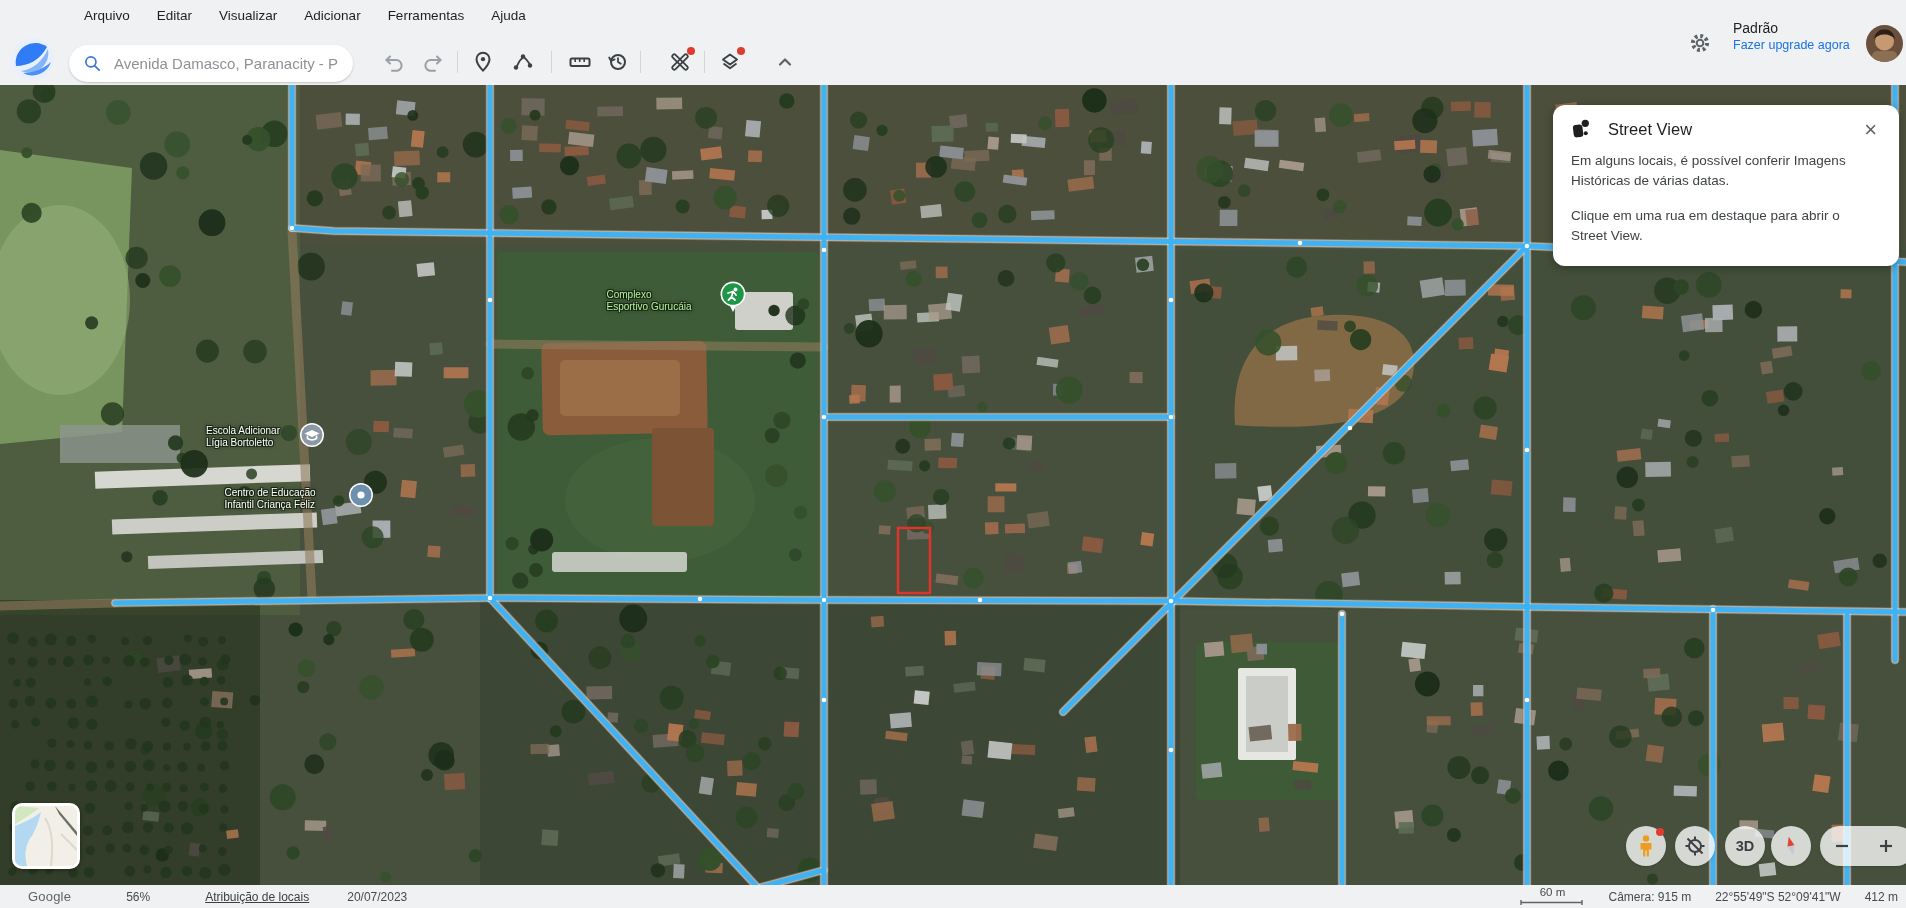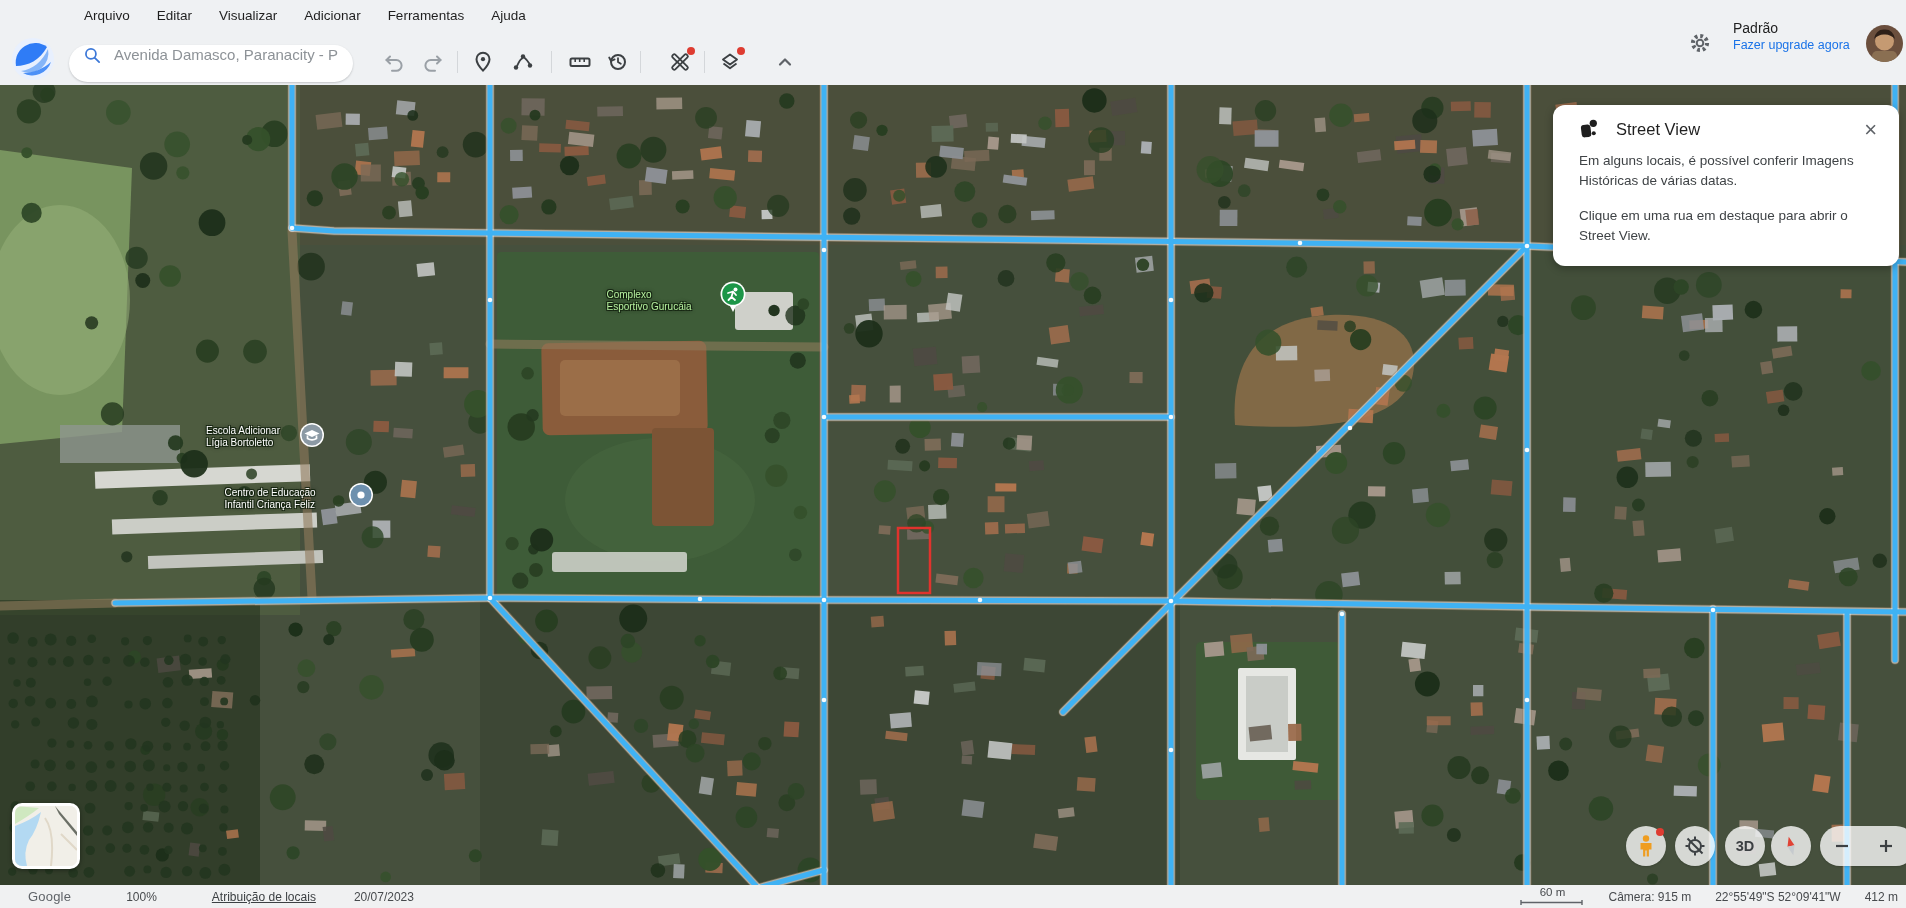--- a/index.html
+++ b/index.html
@@ -5,21 +5,21 @@
   html,body{margin:0;padding:0;background:#ccc;}
   .app{position:relative;width:1906px;height:908px;overflow:hidden;background:#eef0f2;
        font-family:"Liberation Sans",sans-serif;-webkit-font-smoothing:antialiased;}
   
   .topbar{position:absolute;top:0;left:0;width:1906px;height:85px;background:#eff1f3;z-index:60;}
   .menubar{position:absolute;top:0;left:0;height:30px;display:flex;align-items:center;
            padding-left:84px;gap:27px;}
   .menu-item{font-size:13.5px;color:#1f1f1f;cursor:default;white-space:nowrap;}
   .earth-logo{position:absolute;left:11px;top:37px;width:44px;height:44px;}
   .search-pill{position:absolute;left:69px;top:45px;width:284px;height:37px;background:#fff;
-               border-radius:19px;box-shadow:0 1px 2px rgba(60,64,67,.25);display:flex;align-items:flex-start;}
+               border-radius:19px;box-shadow:0 1px 2px rgba(60,64,67,.25);display:flex;align-items:center;}
   .search-pill svg{margin-left:13px;flex:none;}
   .search-pill input{border:none;outline:none;background:transparent;font-family:"Liberation Sans",sans-serif;
                font-size:15px;color:#8d9297;margin-left:9px;width:240px;}
   .tbtn{position:absolute;top:44px;width:36px;height:36px;border:none;background:transparent;border-radius:50%;
         display:flex;align-items:center;justify-content:center;padding:0;cursor:pointer;}
   .tsep{position:absolute;top:51px;width:1px;height:22px;background:#d4d7da;}
   .badge{position:absolute;width:8px;height:8px;border-radius:50%;background:#de3c31;top:3px;right:3px;}
   .gear-btn{position:absolute;left:1680px;top:23px;width:40px;height:40px;border:none;background:transparent;
         border-radius:50%;display:flex;align-items:center;justify-content:center;cursor:pointer;}
   .plan{position:absolute;left:1733px;top:20px;font-size:14px;color:#1f1f1f;}
@@ -38,21 +38,21 @@
   .ctl{position:absolute;top:741px;width:40px;height:40px;border-radius:50%;border:none;
        background:rgba(255,255,255,.78);display:flex;align-items:center;justify-content:center;
        cursor:pointer;z-index:30;box-shadow:0 1px 2px rgba(0,0,0,.15);padding:0;}
   .ctl-3d{font-size:14.5px;font-weight:bold;color:#3c4043;font-family:"Liberation Sans",sans-serif;}
   .zoom-pill{position:absolute;left:1820px;top:741px;width:96px;height:40px;border-radius:20px;
        background:rgba(255,255,255,.78);z-index:30;display:flex;align-items:center;box-shadow:0 1px 2px rgba(0,0,0,.15);}
   .zbtn{width:44px;height:40px;border:none;background:transparent;font-size:22px;color:#3c4043;cursor:pointer;
        display:flex;align-items:center;justify-content:center;padding:0;}
   
   .sv-panel{position:absolute;left:1553px;top:20px;width:346px;border-radius:12px;background:#fff;
-       box-shadow:0 2px 8px rgba(0,0,0,.3);z-index:40;padding:13px 20px 18px 24px;box-sizing:border-box;}
+       box-shadow:0 2px 8px rgba(0,0,0,.3);z-index:40;padding:13px 20px 18px 16px;box-sizing:border-box;}
   .sv-head{display:flex;align-items:center;gap:16px;margin-bottom:10px;}
   .sv-title{font-size:16.5px;color:#1f1f1f;font-weight:500;}
   .sv-close{margin-left:auto;border:none;background:transparent;font-size:22px;line-height:1;color:#5f6368;
        cursor:pointer;padding:0 2px;}
   .sv-body p{margin:0 0 14px 2px;font-size:13.5px;line-height:1.5;color:#3f4346;}
   .sv-body p:last-child{margin-bottom:2px;}
   
   .statusbar{position:absolute;bottom:0;left:0;width:1906px;height:23px;background:#f0f1f2;z-index:70;
        display:flex;align-items:center;font-size:12px;color:#474a4d;}
   .sb-brand{margin-left:28px;font-size:13px;font-weight:normal;color:#5f6368;letter-spacing:.2px;}
@@ -1044,21 +1044,21 @@
       </div>
       <div class="sv-body">
         <p>Em alguns locais, é possível conferir Imagens Históricas de várias datas.</p>
         <p>Clique em uma rua em destaque para abrir o Street View.</p>
       </div>
     </div>
   </div>
 
   <div class="statusbar">
     <span class="sb-brand">Google</span>
-    <span class="sb-zoom">100%</span>
+    <span class="sb-zoom">56%</span>
     <span class="sb-attr">Atribuição de locais</span>
     <span class="sb-date">20/07/2023</span>
     <div class="sb-right">
       <div class="scalebox">
         <span class="stxt">60 m</span>
         <svg width="64" height="7" viewBox="0 0 64 7">
           <path d="M1 1 V6 M1 3.5 H62 M62 1 V6" fill="none" stroke="#5f6368" stroke-width="1.4"></path>
         </svg>
       </div>
       <span>Câmera: 915 m</span>

